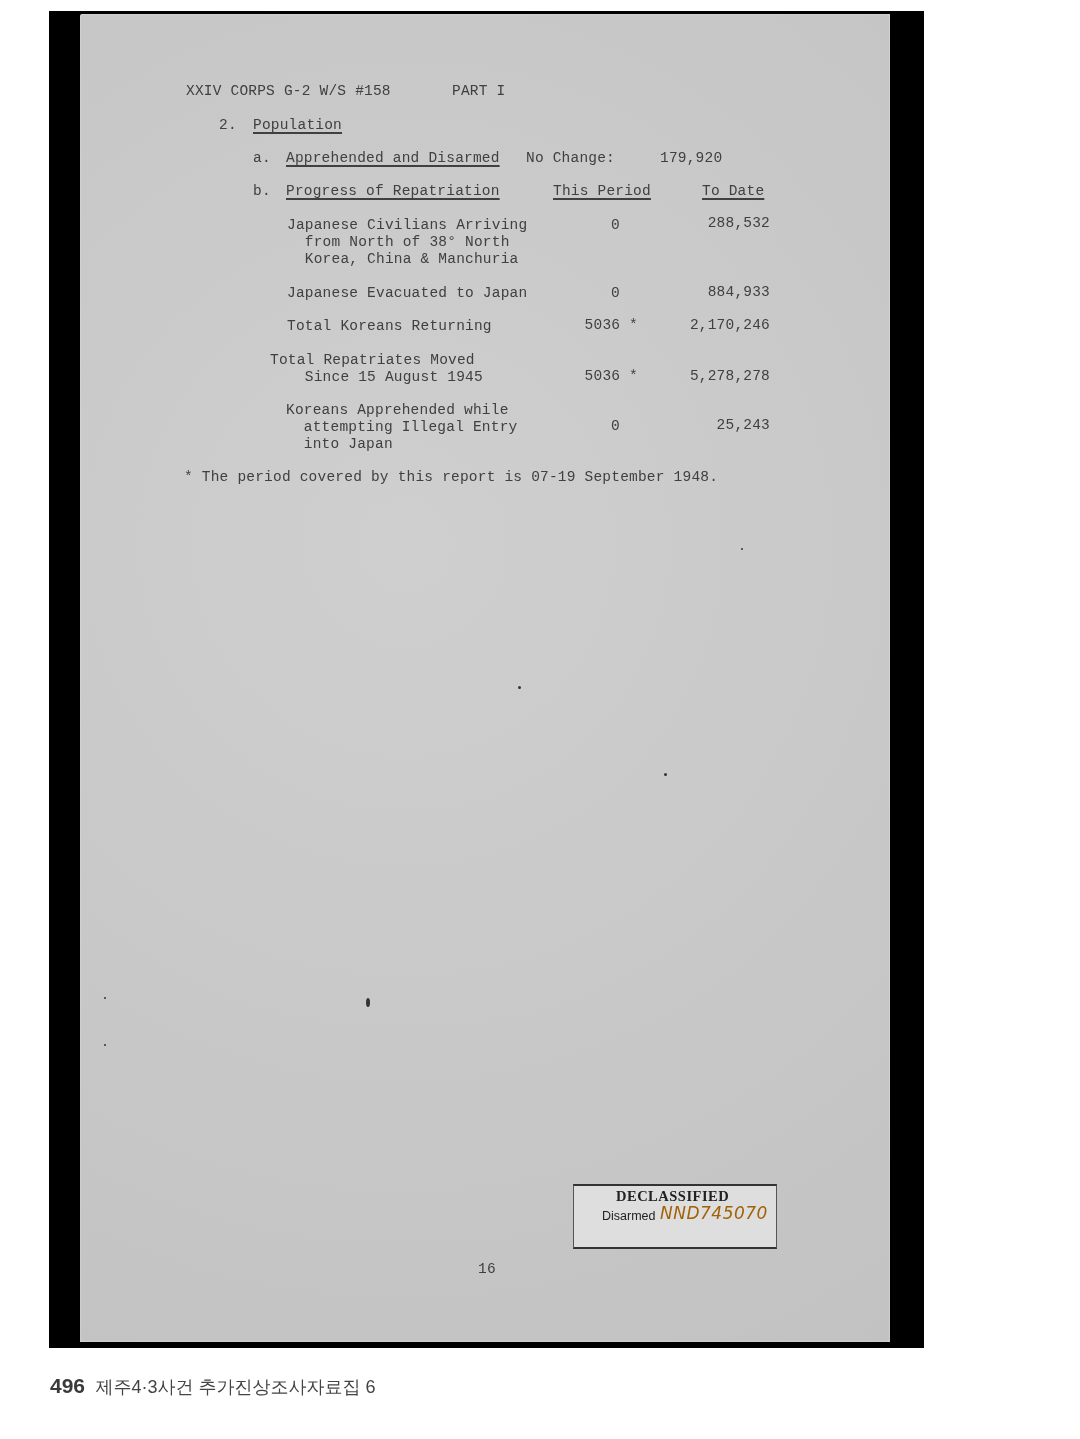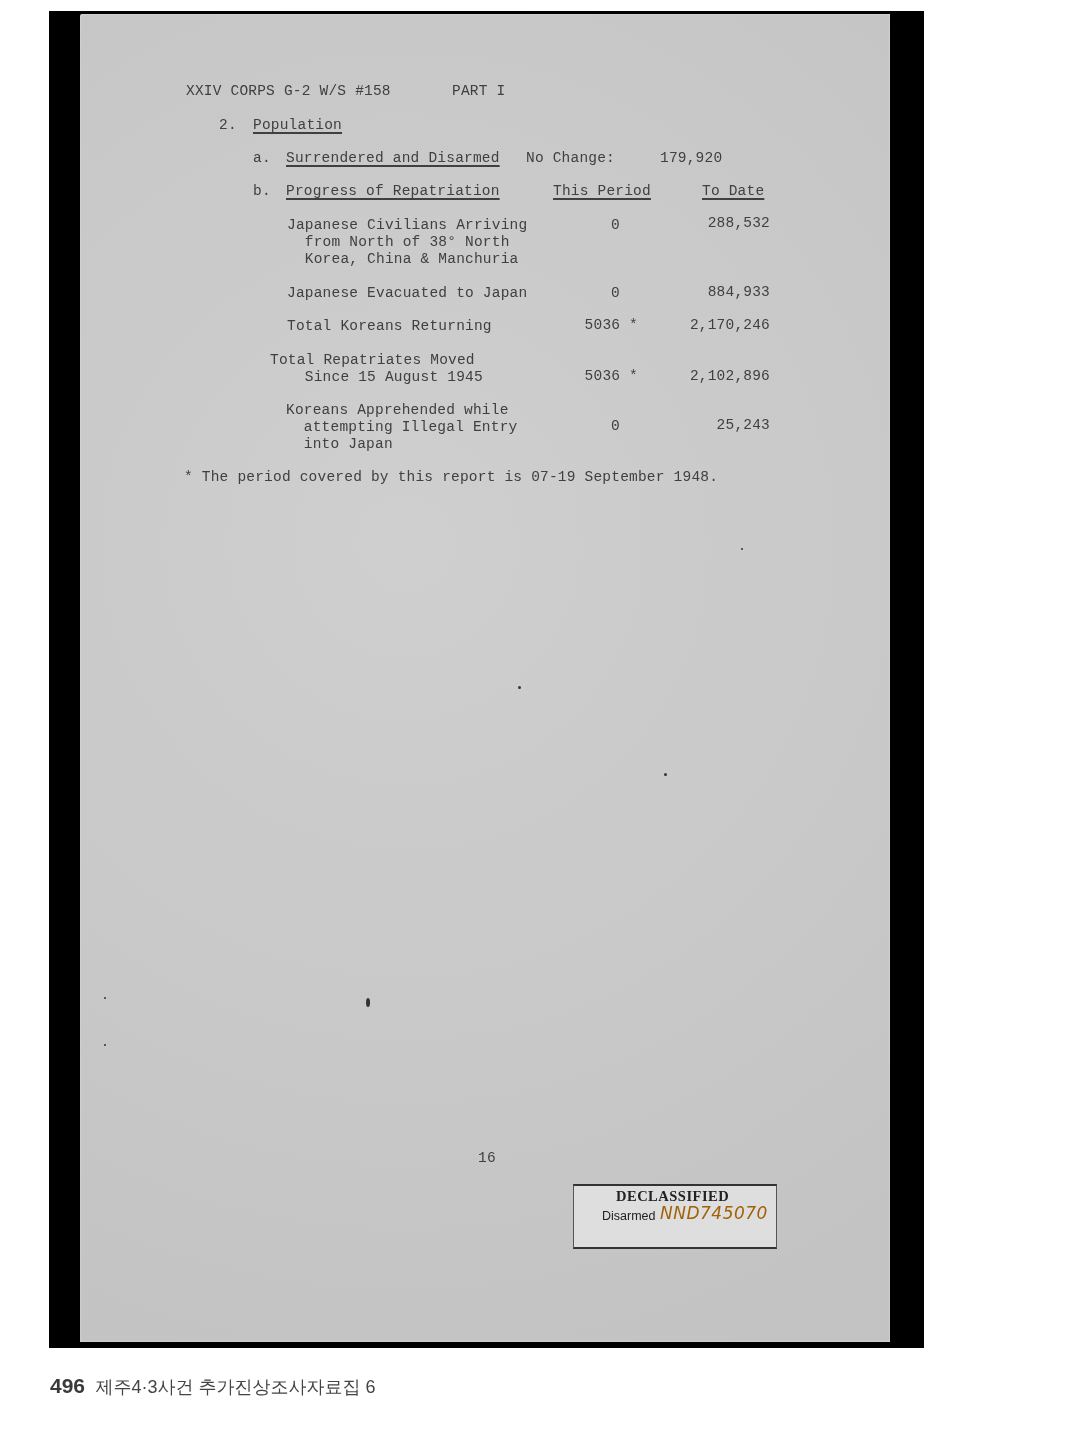--- a/index.html
+++ b/index.html
@@ -38,21 +38,21 @@
 <div class="frame"></div>
 <div class="paper"></div>
 
 <div class="t" style="left:186px;top:83px;">XXIV CORPS G-2 W/S #158</div>
 <div class="t" style="left:452px;top:83px;">PART I</div>
 
 <div class="t" style="left:219px;top:117px;">2.</div>
 <div class="t u" style="left:253px;top:117px;">Population</div>
 
 <div class="t" style="left:253px;top:150px;">a.</div>
-<div class="t u" style="left:286px;top:150px;">Surrendered and Disarmed</div>
+<div class="t u" style="left:286px;top:150px;">Apprehended and Disarmed</div>
 <div class="t" style="left:526px;top:150px;">No Change:</div>
 <div class="t" style="left:660px;top:150px;">179,920</div>
 
 <div class="t" style="left:253px;top:183px;">b.</div>
 <div class="t u" style="left:286px;top:183px;">Progress of Repatriation</div>
 <div class="t u" style="left:553px;top:183px;">This Period</div>
 <div class="t u" style="left:702px;top:183px;">To Date</div>
 
 <div class="t" style="left:287px;top:217px;">Japanese Civilians Arriving</div>
 <div class="t" style="left:287px;top:234px;">  from North of 38° North</div>
@@ -64,31 +64,31 @@
 <div class="t r" style="left:560px;top:285px;width:60px;">0</div>
 <div class="t r" style="left:670px;top:284px;width:100px;">884,933</div>
 
 <div class="t" style="left:287px;top:318px;">Total Koreans Returning</div>
 <div class="t r" style="left:560px;top:317px;width:78px;">5036 *</div>
 <div class="t r" style="left:670px;top:317px;width:100px;">2,170,246</div>
 
 <div class="t" style="left:270px;top:352px;">Total Repatriates Moved</div>
 <div class="t" style="left:287px;top:369px;">  Since 15 August 1945</div>
 <div class="t r" style="left:560px;top:368px;width:78px;">5036 *</div>
-<div class="t r" style="left:670px;top:368px;width:100px;">2,102,896</div>
+<div class="t r" style="left:670px;top:368px;width:100px;">5,278,278</div>
 
 <div class="t" style="left:286px;top:402px;">Koreans Apprehended while</div>
 <div class="t" style="left:286px;top:419px;">  attempting Illegal Entry</div>
 <div class="t" style="left:286px;top:436px;">  into Japan</div>
 <div class="t r" style="left:560px;top:418px;width:60px;">0</div>
 <div class="t r" style="left:670px;top:417px;width:100px;font-family:Liberation Mono, monospace;">25,243</div>
 
 <div class="t" style="left:184px;top:469px;">* The period covered by this report is 07-19 September 1948.</div>
 
-<div class="t" style="left:478px;top:1150px;">16</div>
+<div class="t" style="left:478px;top:1261px;">16</div>
 
 <div class="dot" style="left:518px;top:686px;"></div>
 <div class="dot" style="left:366px;top:998px;width:4px;height:9px;"></div>
 <div class="dot" style="left:664px;top:773px;"></div>
 <div class="dot" style="left:104px;top:997px;width:2px;height:2px;"></div>
 <div class="dot" style="left:104px;top:1044px;width:2px;height:2px;"></div>
 <div class="dot" style="left:741px;top:548px;width:2px;height:2px;"></div>
 
 <div class="stamp">
   <div class="title">DECLASSIFIED</div>

